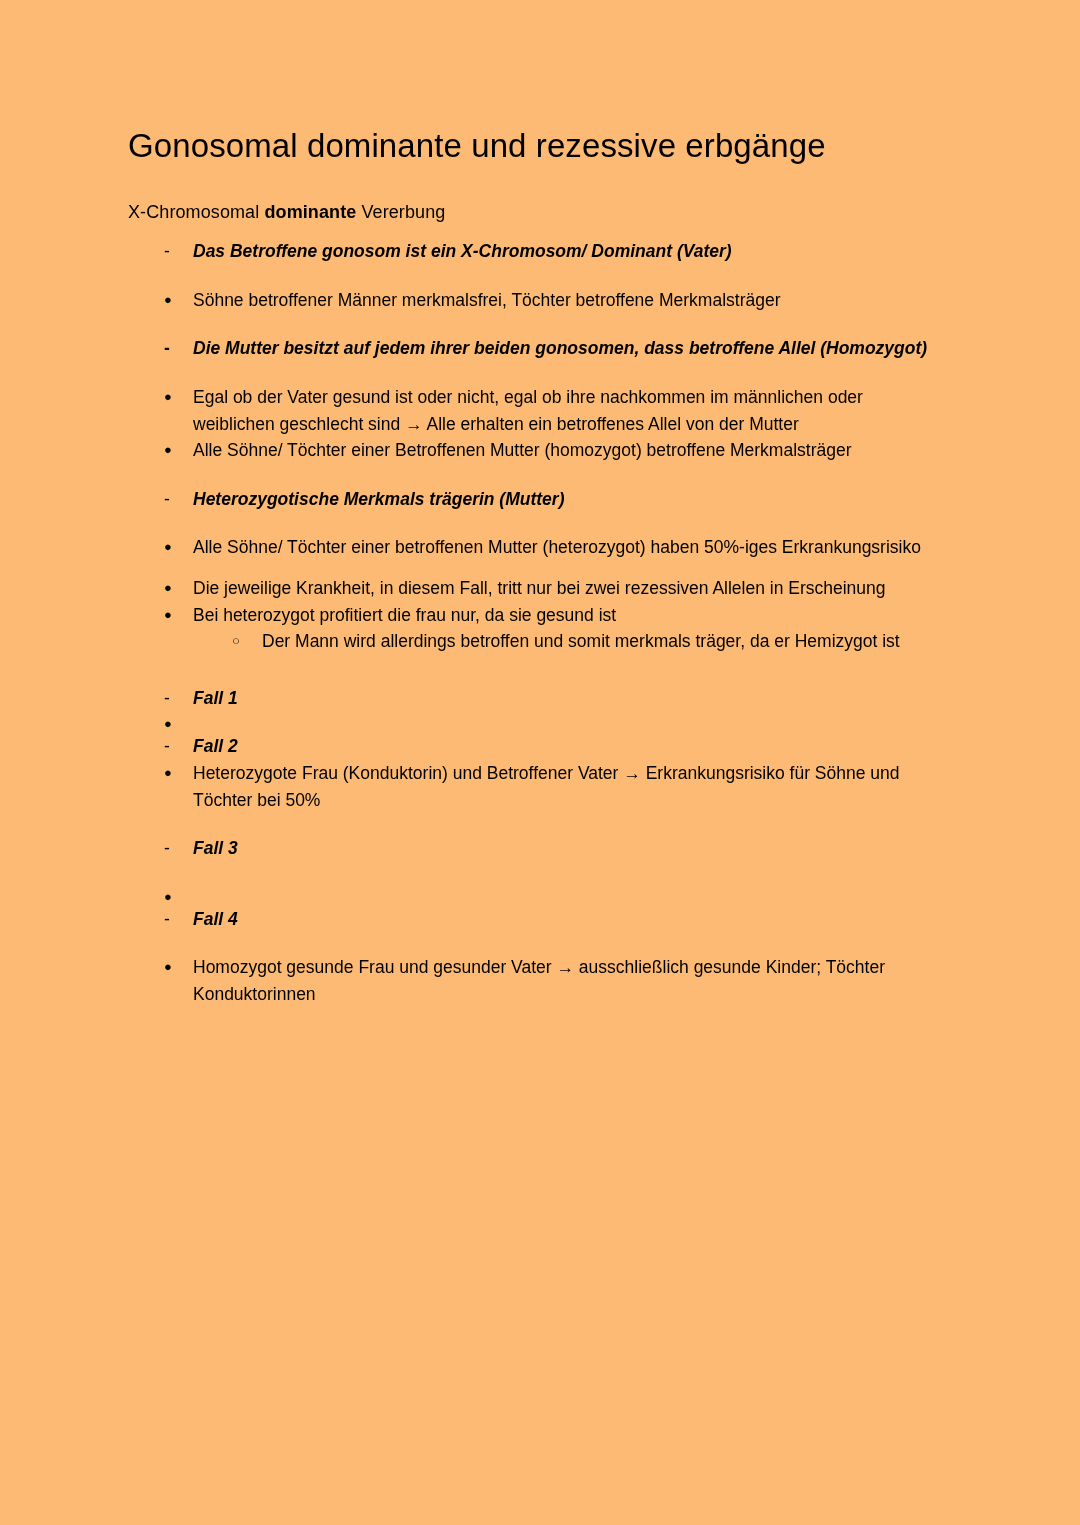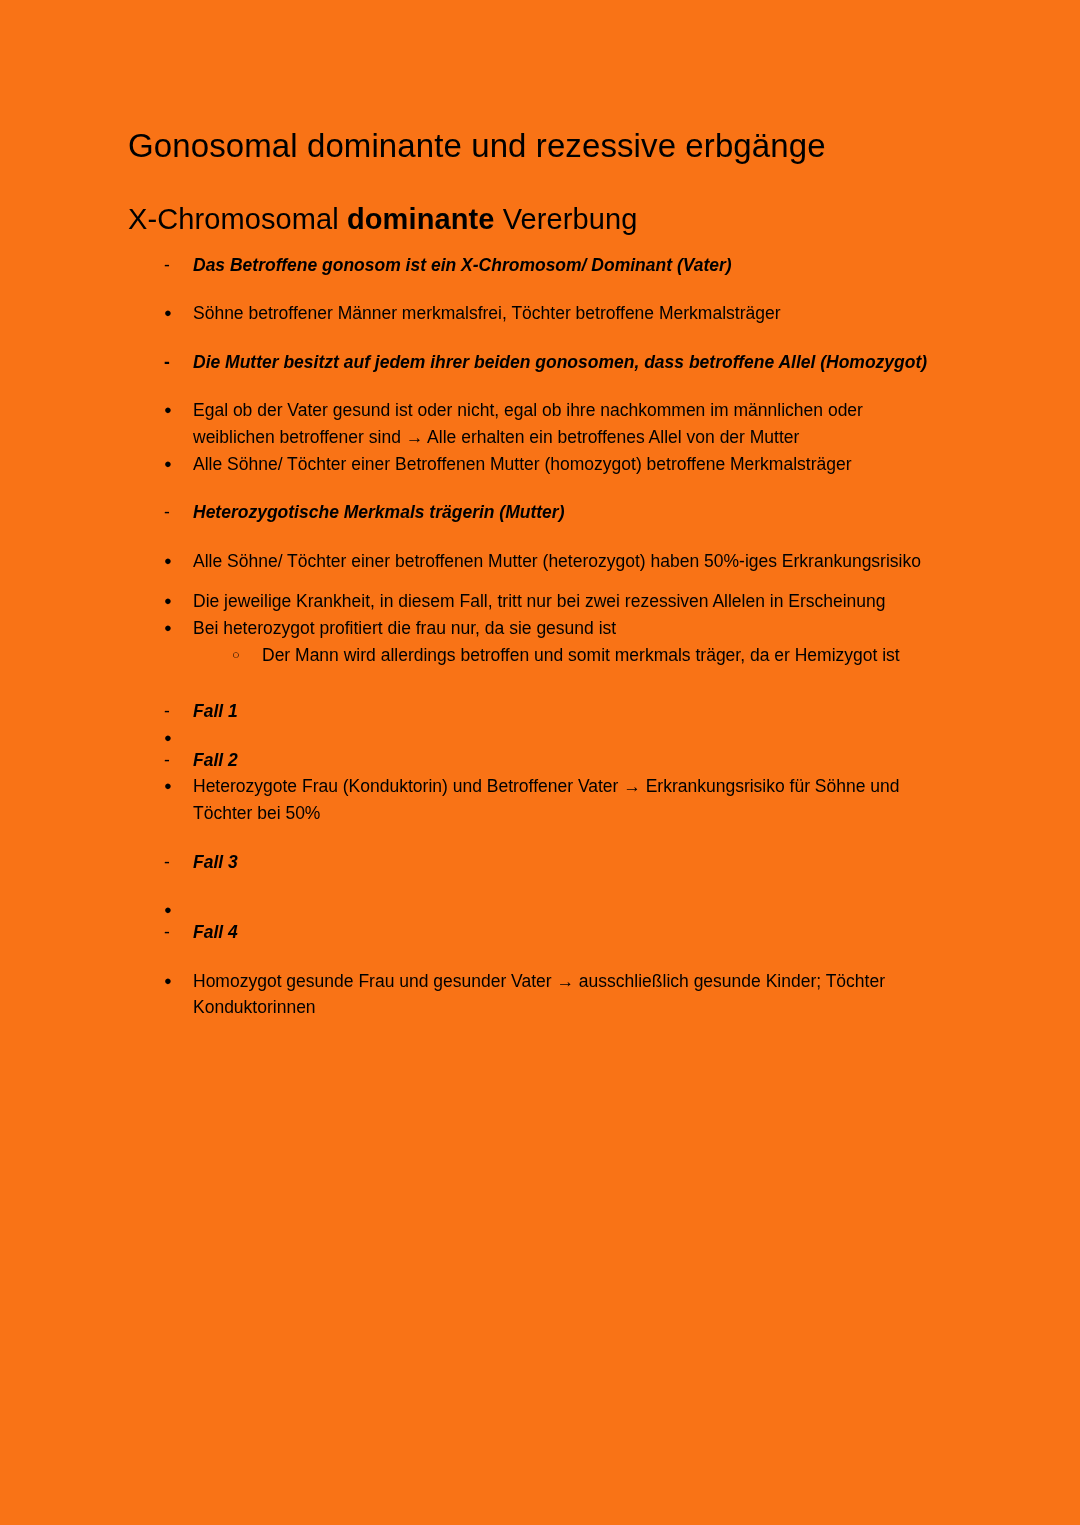--- a/index.html
+++ b/index.html
@@ -12,21 +12,21 @@
     height: 1525px;
     font-family: "Liberation Sans", sans-serif;
     color: #000000;
     -webkit-font-smoothing: antialiased;
   }
 
   .page {
     position: relative;
     width: 1080px;
     height: 1525px;
-    background: #f97316;
+    background: #fdba74;
     box-sizing: border-box;
     padding: 0;
     overflow: hidden;
   }
 
   .content {
     position: absolute;
     left: 128px;
     top: 0;
     width: 816px;
@@ -37,21 +37,21 @@
     font-size: 33px;
     font-weight: 400;
     line-height: 1.22;
     margin: 0;
     padding-top: 126px;
     letter-spacing: 0.1px;
   }
 
   
   .section-heading {
-    font-size: 29px;
+    font-size: 18px;
     font-weight: 400;
     line-height: 1.22;
     margin: 0;
     letter-spacing: 0.1px;
   }
   .section-heading b {
     font-weight: 700;
   }
   .sec-dominante { padding-top: 36px; }
   .sec-rezessive { padding-top: 68px; }
@@ -146,21 +146,21 @@
 
       <li class="item item-dash strong-marker">
         <span class="marker">-</span>
         <span class="text">Die Mutter besitzt auf jedem ihrer beiden gonosomen, dass betroffene Allel (Homozygot)</span>
       </li>
 
       <li class="gap-md"></li>
 
       <li class="item item-bullet">
         <span class="marker">●</span>
-        <span class="text">Egal ob der Vater gesund ist oder nicht, egal ob ihre nachkommen im männlichen oder weiblichen betroffener sind → Alle erhalten ein betroffenes Allel von der Mutter</span>
+        <span class="text">Egal ob der Vater gesund ist oder nicht, egal ob ihre nachkommen im männlichen oder weiblichen geschlecht sind → Alle erhalten ein betroffenes Allel von der Mutter</span>
       </li>
 
       <li class="item item-bullet">
         <span class="marker">●</span>
         <span class="text">Alle Söhne/ Töchter einer Betroffenen Mutter (homozygot) betroffene Merkmalsträger</span>
       </li>
 
       <li class="gap-md"></li>
 
       <li class="item item-dash">

